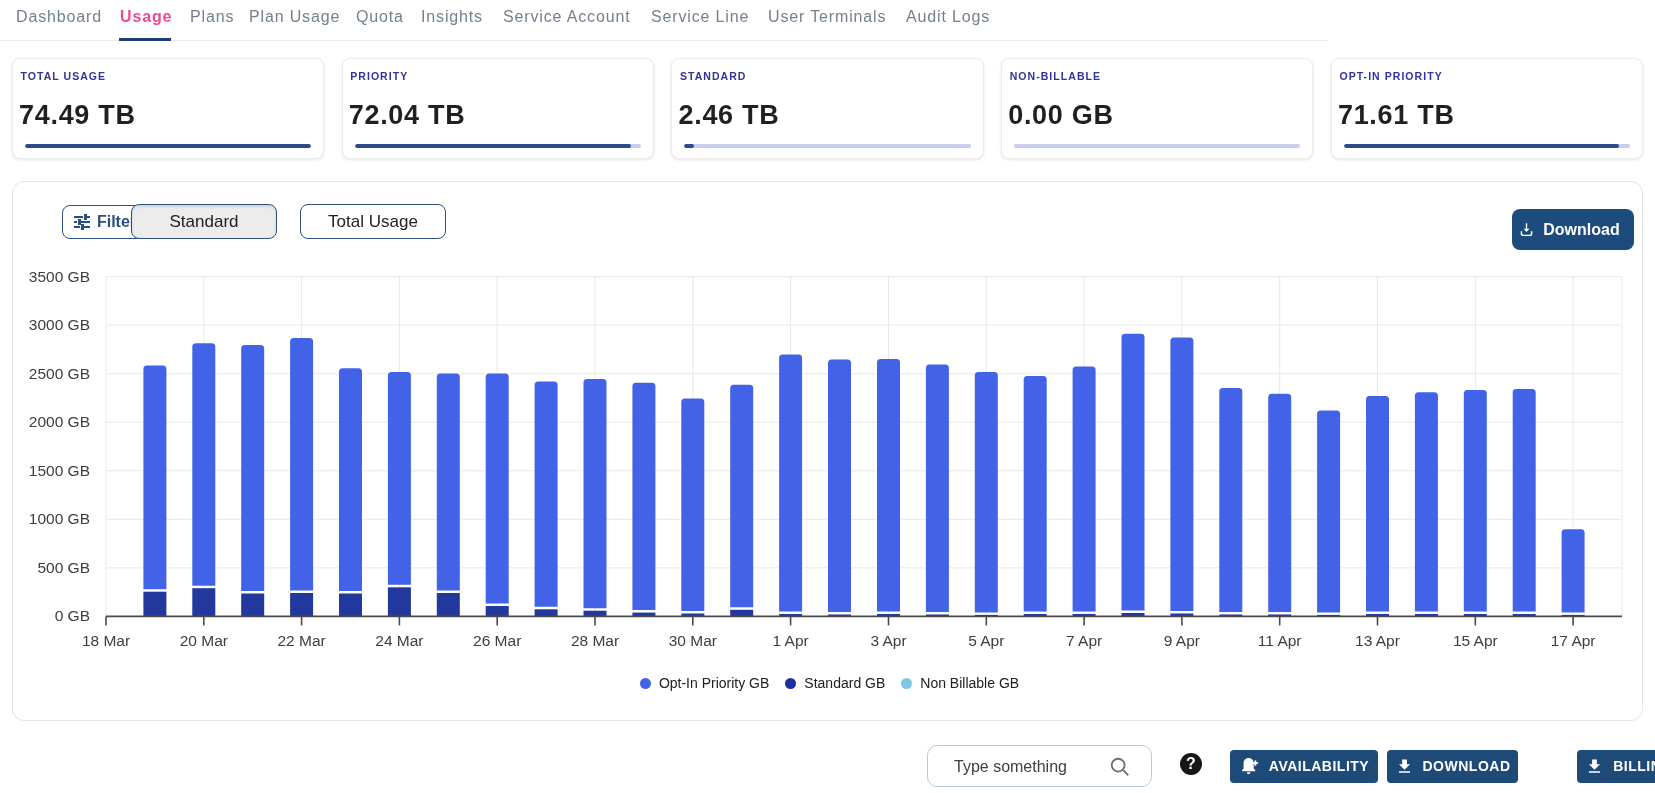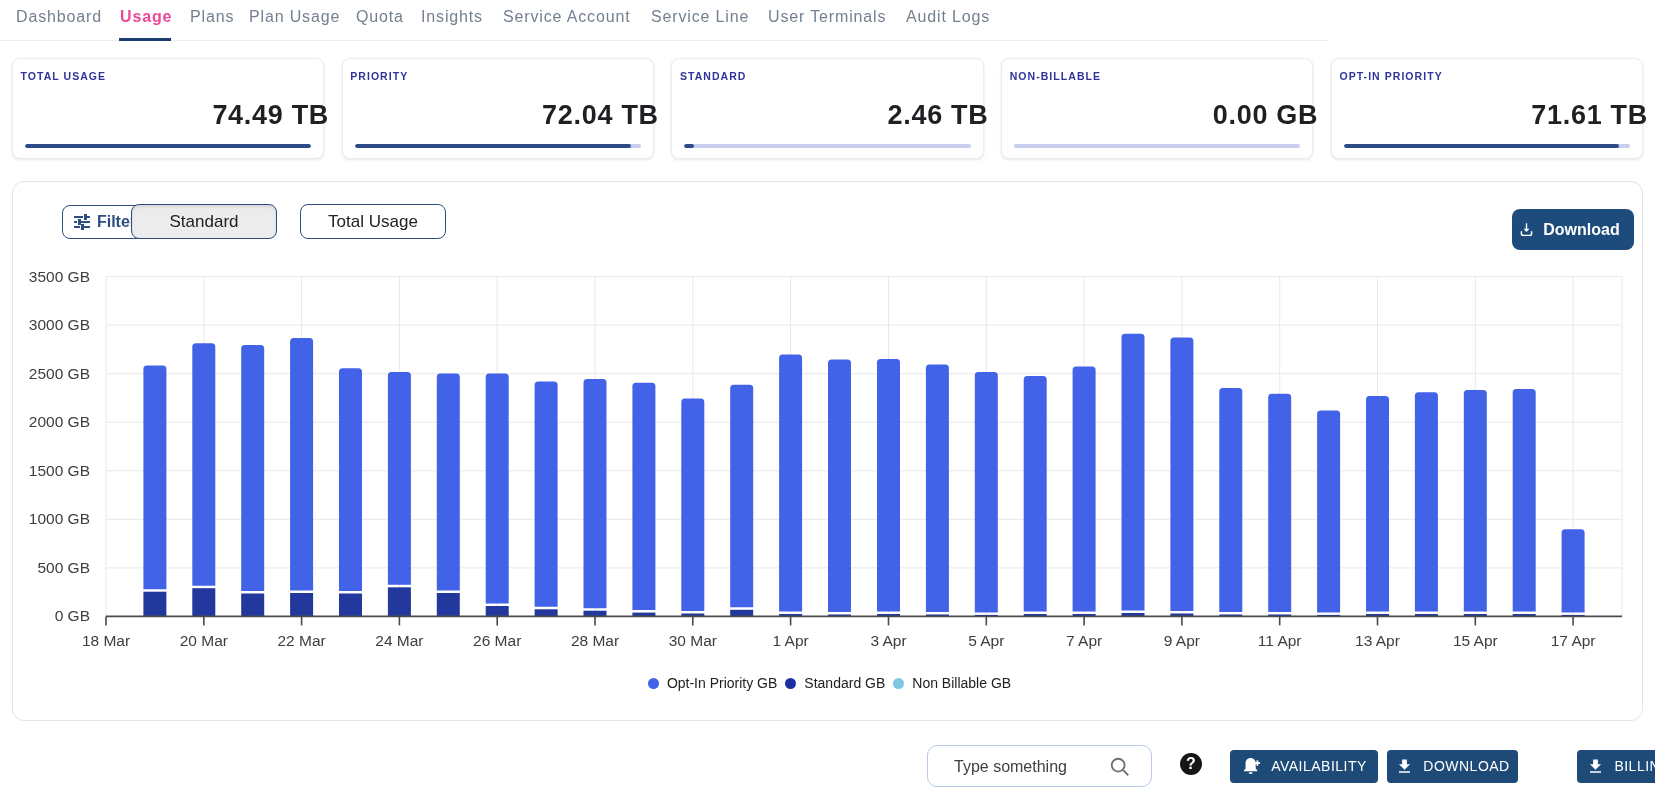--- a/index.html
+++ b/index.html
@@ -4,41 +4,41 @@
 * { margin:0; padding:0; box-sizing:border-box; }
 html,body { width:1655px; height:793px; background:#fff; font-family:"Liberation Sans", sans-serif; overflow:hidden; }
 .nav { position:absolute; top:0; left:0; width:1329px; height:41px; border-bottom:1px solid #ebedf0; }
 .nav span { position:absolute; top:8px; font-size:16px; letter-spacing:0.85px; color:#74808f; }
 .nav .active { color:#ec4899; font-weight:bold; }
 .underline { position:absolute; left:119px; top:37.5px; width:52px; height:3px; background:#1c3e70; }
 .cards { position:absolute; top:58px; left:12px; width:1631px; display:flex; gap:17.7px; }
 .card { width:312.3px; height:101px; background:#fff; border-radius:8px; border:1px solid #ececec;
   box-shadow:0 1px 3px rgba(0,0,0,0.10); position:relative; }
 .card .lbl { position:absolute; top:10.5px; left:7.5px; font-size:10.5px; font-weight:bold; letter-spacing:1.05px; color:#31339c; }
-.card .num { position:absolute; top:41px; left:6px; width:100%; text-align:right; font-size:27px; font-weight:bold; color:#1f2023; letter-spacing:0.7px; }
+.card .num { position:absolute; top:41px; left:6px; width:100%; text-align:left; font-size:27px; font-weight:bold; color:#1f2023; letter-spacing:0.7px; }
 .card .track { position:absolute; left:12px; right:12px; top:85px; height:4px; border-radius:2px; background:#c9cdee; overflow:hidden; }
 .card .fill { position:absolute; left:0; top:0; bottom:0; background:#2c4b87; border-radius:2px; }
 .chartcard { position:absolute; top:181px; left:12px; width:1631px; height:540px; background:#fff; border:1px solid #e4e4e4; border-radius:12px; }
 .btn-filter { position:absolute; top:23px; left:9px; width:86px; height:34px; border:1.5px solid #2d4f80; border-radius:8px; background:#fff;
   display:flex; align-items:center; justify-content:center; gap:7px; color:#2d4f80; font-weight:bold; font-size:16px;margin-left:40px; }
 .btn-std { position:absolute; top:22px; left:118px; width:146px; height:35px; border:1.5px solid #2d4f80; border-radius:8px; background:#ececec; box-shadow:inset 0 2px 3px rgba(0,0,0,0.10);
   display:flex; align-items:center; justify-content:center; color:#202124; font-size:17px; }
 .btn-tot { position:absolute; top:22px; left:287px; width:146px; height:35px; border:1.5px solid #2d4f80; border-radius:8px; background:#fff;
   display:flex; align-items:center; justify-content:center; color:#202124; font-size:17px; }
 .btn-dl { position:absolute; top:27px; left:1499px; width:122px; height:41px; border-radius:8px; background:#1d4b7c;
   display:flex; align-items:center; justify-content:center; gap:8px; padding-right:8px; color:#fff; font-weight:bold; font-size:16px; }
-.legend { position:absolute; top:493px; left:2px; width:100%; display:flex; justify-content:center; gap:8px; font-size:14px; color:#212121; }
+.legend { position:absolute; top:493px; left:2px; width:100%; display:flex; justify-content:center; gap:16px; font-size:14px; color:#212121; }
 .legend div { display:flex; align-items:center; gap:8px; }
 .dot { width:11px; height:11px; border-radius:50%; }
 .footer { position:absolute; top:745px; left:0; width:1655px; height:48px; }
 .search { position:absolute; left:927px; top:0; width:225px; height:42px; border:1.5px solid #b7c9e9; border-radius:10px; }
 .search span { position:absolute; left:26px; top:12px; font-size:16px; color:#404040; }
 .help { position:absolute; left:1180px; top:8px; width:22px; height:22px; border-radius:50%; background:#161616; color:#fff;
   display:flex; align-items:center; justify-content:center; font-size:16px; font-weight:bold; }
-.fbtn { position:absolute; top:4.5px; height:33px; border-radius:4px; background:#1d4a77; color:#fff; font-weight:normal; font-size:14px;
+.fbtn { position:absolute; top:4.5px; height:33px; border-radius:4px; background:#1d4a77; color:#fff; font-weight:bold; font-size:14px;
   letter-spacing:0.5px; display:flex; align-items:center; justify-content:center; gap:9px; }
 </style></head>
 <body>
 <div class="nav">
   <span style="left:16px">Dashboard</span>
   <span class="active" style="left:120px">Usage</span>
   <span style="left:190px">Plans</span>
   <span style="left:249px">Plan Usage</span>
   <span style="left:356px">Quota</span>
   <span style="left:421px">Insights</span>

